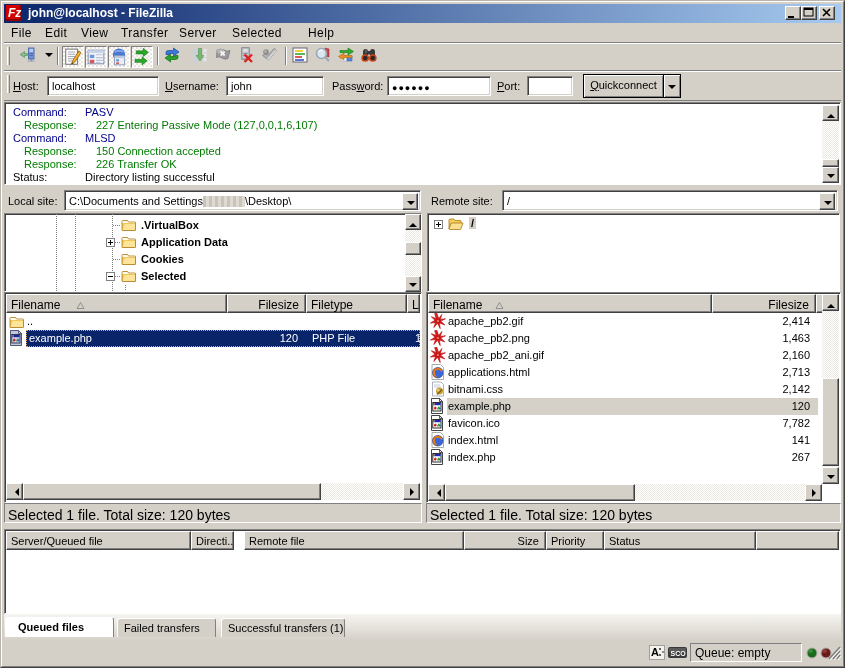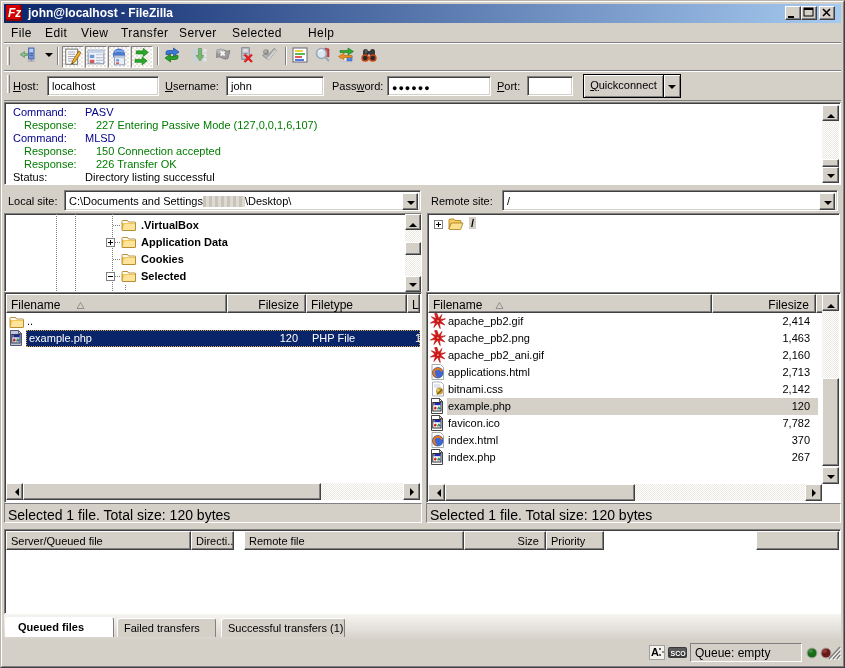--- a/index.html
+++ b/index.html
@@ -499,21 +499,21 @@
         <use href="#phpicon"></use>
       </svg>
       <span class="fn">favicon.ico</span>
       <span class="fs">7,782</span>
     </div>
   <div class="rrow" style="top:138px">
       <svg class="ficon" style="left:2px" viewBox="0 0 16 16">
         <use href="#htmlicon"></use>
       </svg>
       <span class="fn">index.html</span>
-      <span class="fs">370</span>
+      <span class="fs">141</span>
     </div>
   <div class="rrow" style="top:155px">
       <svg class="ficon" style="left:2px" viewBox="0 0 16 16">
         <use href="#phpicon"></use>
       </svg>
       <span class="fn">index.php</span>
       <span class="fs">267</span>
     </div>
 
   <div class="sb" style="left:394px; top:0px; width:17px; height:190px"></div>
@@ -538,20 +538,21 @@
 <div class="statusbar" style="left:4px; top:503px; width:418px">Selected 1 file. Total size: 120 bytes</div>
 <div class="statusbar" style="left:426px; top:503px; width:415px">Selected 1 file. Total size: 120 bytes</div>
 
 <div class="sunken" style="position:absolute; left:4px; top:529px; width:837px; height:85px;"></div>
 <div id="queue" style="position:absolute; left:6px; top:531px; width:833px; height:81px; background:#fff; overflow:hidden; font-size:11px">
   <div class="hcell" style="left:0; width:185px; font-size:11px">Server/Queued file</div>
   <div class="hcell" style="left:185px; width:43px; font-size:11px">Directi...</div>
   <div class="hcell" style="left:238px; width:220px; font-size:11px">Remote file</div>
   <div class="hcell" style="left:458px; width:82px; text-align:right; padding-right:6px; font-size:11px">Size</div>
   <div class="hcell" style="left:540px; width:58px; font-size:11px">Priority</div>
+  <div class="hcell" style="left:598px; width:152px; font-size:11px">Status</div>
   <div class="hcell" style="left:750px; width:83px"></div>
 </div>
 
 <div style="position:absolute; left:4px; top:614px; width:837px; height:27px; background:linear-gradient(to bottom,#f7f5f1,#d4d0c8)"></div>
 <div class="tab active" style="left:5px; width:109px">Queued files</div>
 <div class="tab" style="left:117px; width:99px">Failed transfers</div>
 <div class="tab" style="left:221px; width:124px">Successful transfers (1)</div>
 
 <div id="botbar" style="position:absolute; left:4px; top:641px; width:837px; height:23px;">
   <svg class="abs" style="left:645px; top:4px" width="16" height="15" viewBox="0 0 16 15">

